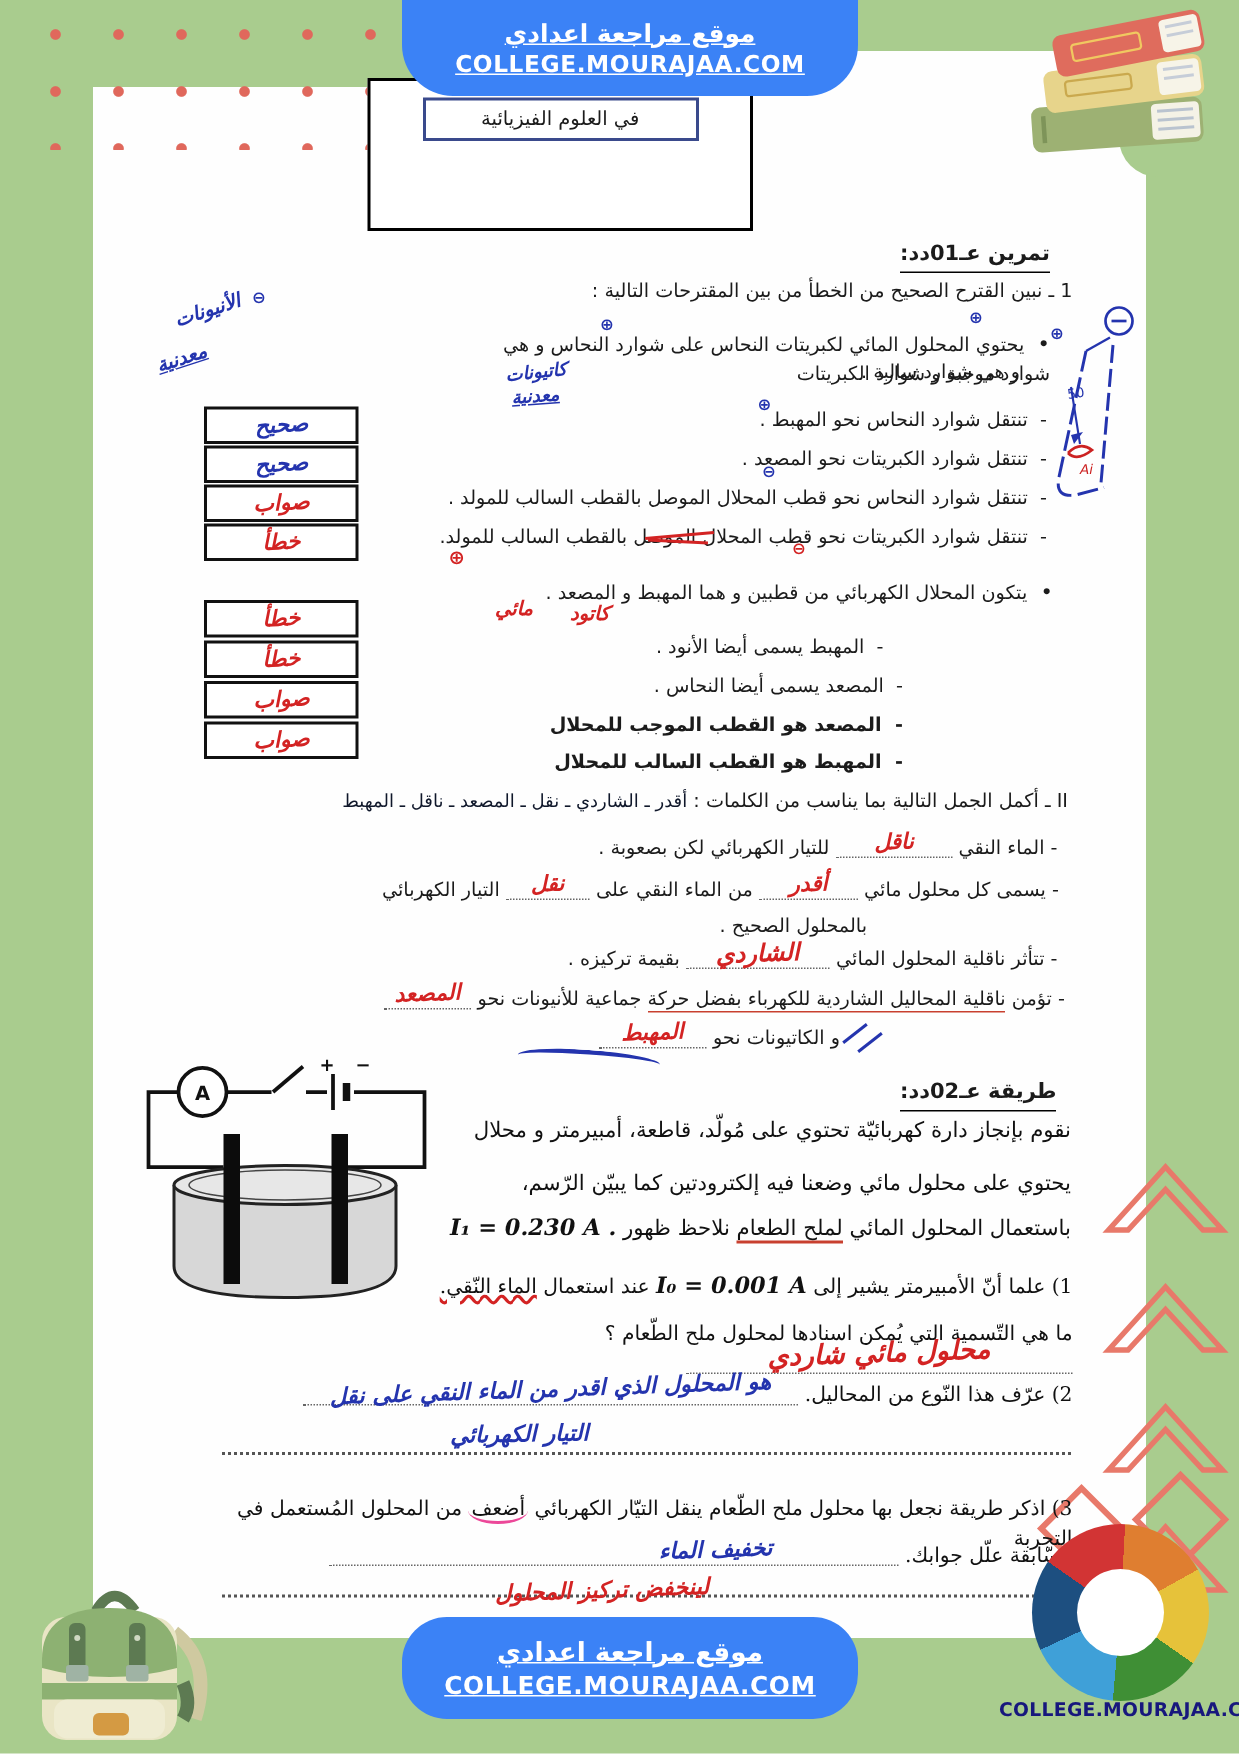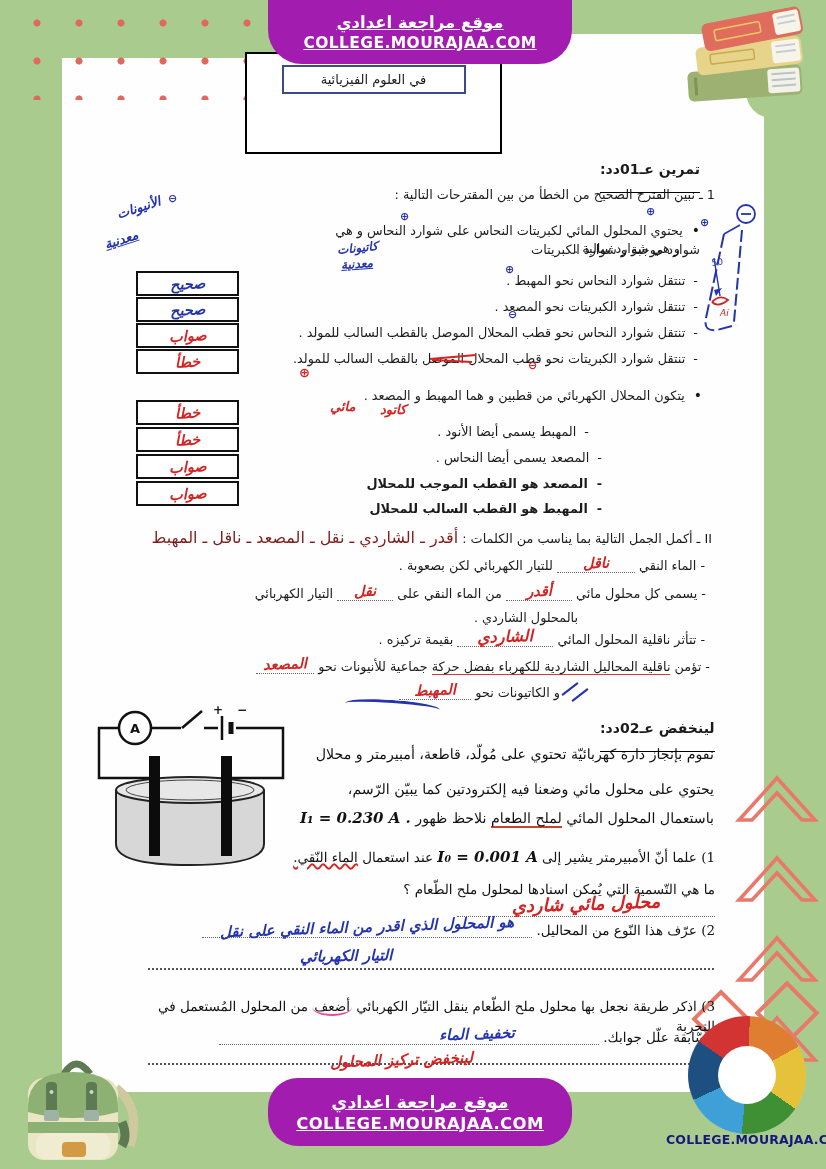--- a/index.html
+++ b/index.html
@@ -4,30 +4,30 @@
 <style>
   html,body{margin:0;padding:0;}
   .page{position:relative;width:826px;height:1169px;background:#a9cc8e;overflow:hidden;
         font-family:"DejaVu Sans",sans-serif;color:#1b1b1b;}
   .paper{position:absolute;left:62px;top:34px;width:702px;height:1058px;background:#fefefe;}
   .tl-block{position:absolute;left:0;top:0;width:420px;height:58px;background:#a9cc8e;border-bottom-right-radius:30px;}
   .tr-block{position:absolute;left:746px;top:0;width:80px;height:118px;background:#a9cc8e;border-bottom-left-radius:26px;}
   .dots{position:absolute;left:8px;top:0;width:402px;height:100px;
         background-image:radial-gradient(circle,#e0685c 3.2px,rgba(0,0,0,0) 3.9px);
         background-size:42px 38px;background-position:8px 4px;pointer-events:none;}
-  .banner{position:absolute;left:268px;width:304px;background:#a21caf;display:flex;flex-direction:column;
+  .banner{position:absolute;left:268px;width:304px;background:#3b82f6;display:flex;flex-direction:column;
           align-items:center;justify-content:center;gap:2px;z-index:30;}
   .banner-top{top:0;height:64px;border-radius:0 0 34px 34px;}
   .banner-bottom{top:1078px;height:68px;border-radius:30px;}
   .banner .l1{color:#fff;font-weight:bold;font-size:16.5px;text-decoration:underline;direction:rtl;}
   .banner .l2{color:#fff;font-weight:bold;font-size:15.5px;text-decoration:underline;letter-spacing:.4px;}
   .tbox{position:absolute;left:245px;top:52px;width:253px;height:98px;border:2.2px solid #000;background:#fff;z-index:5;}
   .tbox .tt{margin-top:15px;text-align:center;font-weight:bold;font-size:15px;direction:rtl;}
   .tbox .ts{margin:11px auto 0;width:172px;border:2px solid #3a4a8c;padding:5px 4px;text-align:center;font-size:13px;direction:rtl;}
-  .exh{position:absolute;font-weight:bold;font-size:14px;direction:rtl;border-bottom:1.7px solid #000;padding-bottom:15px;z-index:6;}
+  .exh{position:absolute;font-weight:bold;font-size:14px;direction:rtl;border-bottom:1.7px solid #000;padding-bottom:4px;z-index:6;}
   .t{position:absolute;direction:rtl;text-align:right;font-size:12.8px;line-height:1.45;z-index:6;}
   .stmt::before{content:"-\00a0\00a0";}
   .blt::before{content:"\2022\00a0\00a0";font-size:14px;}
   .bold{font-weight:bold;}
   .serif{font-family:"DejaVu Serif",serif;font-size:14.2px;color:#111;}
   .abox{position:absolute;left:136px;width:99px;height:21px;border:2.4px solid #111;background:#fff;
         display:flex;align-items:center;justify-content:center;z-index:7;}
   .abox span{font-size:14.5px;font-weight:600;transform:rotate(-3deg);font-style:italic;}
   .hb{color:#2434ae;}
   .hr{color:#d32323;}
@@ -137,57 +137,57 @@
     </div>
   <div class="abox" style="top:454px;">
       <span class="hr">صواب</span>
     </div>
   <div class="abox" style="top:481px;">
       <span class="hr">صواب</span>
     </div>
 
   <div class="t" style="left:150px;top:526px;width:562px;">
     <span>II ـ أكمل الجمل التالية بما يناسب من الكلمات :</span>
-    <span style="color:#7f1d1d;font-size:16px;">أقدر ـ الشاردي ـ نقل ـ المصعد ـ ناقل ـ المهبط</span>
+    <span style="color:#0f172a;font-size:12px;">أقدر ـ الشاردي ـ نقل ـ المصعد ـ ناقل ـ المهبط</span>
   </div>
 
   <div class="t" style="left:205px;top:557px;width:500px;">
     <span>- الماء النقي</span>
     <span class="leader" style="width:78px;"><span class="ans hr">ناقل</span></span>
     <span>للتيار الكهربائي لكن بصعوبة .</span>
   </div>
 
   <div class="t" style="left:150px;top:585px;width:556px;">
     <span>- يسمى كل محلول مائي</span>
     <span class="leader" style="width:66px;"><span class="ans hr">أقدر</span></span>
     <span>من الماء النقي على</span>
     <span class="leader" style="width:56px;"><span class="ans hr">نقل</span></span>
     <span>التيار الكهربائي</span>
   </div>
-  <div class="t" style="left:448px;top:609px;width:130px;">بالمحلول الشاردي .</div>
+  <div class="t" style="left:448px;top:609px;width:130px;">بالمحلول الصحيح .</div>
 
   <div class="t" style="left:235px;top:631px;width:470px;">
     <span>- تتأثر ناقلية المحلول المائي</span>
     <span class="leader" style="width:96px;"><span class="ans hr" style="font-size:16px;">الشاردي</span></span>
     <span>بقيمة تركيزه .</span>
   </div>
 
   <div class="t" style="left:150px;top:658px;width:560px;">
     <span>- تؤمن</span>
     <span class="u-red-thin">ناقلية المحاليل الشاردية للكهرباء بفضل حركة</span>
     <span>جماعية للأنيونات نحو</span>
     <span class="leader" style="width:58px;"><span class="ans hr">المصعد</span></span>
   </div>
 
   <div class="t" style="left:335px;top:684px;width:225px;">
     <span>و الكاتيونات نحو</span>
     <span class="leader" style="width:72px;"><span class="ans hr">المهبط</span></span>
   </div>
 
-  <div class="exh" style="left:600px;top:720px;">لينخفض عـ02دد:</div>
+  <div class="exh" style="left:600px;top:720px;">طريقة عـ02دد:</div>
   <div class="t serif" style="left:298px;top:744px;width:416px;">نقوم بإنجاز دارة كهربائيّة تحتوي على مُولّد، قاطعة، أمبيرمتر و محلال</div>
   <div class="t serif" style="left:298px;top:779px;width:416px;">يحتوي على محلول مائي وضعنا فيه إلكترودتين كما يبيّن الرّسم،</div>
   <div class="t serif" style="left:292px;top:808px;width:422px;text-align:right;">
     <span>باستعمال المحلول المائي</span>
     <span class="u-red">لملح الطعام</span>
     <span>نلاحظ ظهور</span>
     <span style="direction:ltr;unicode-bidi:embed;font-weight:bold;font-style:italic;font-size:15px;">I₁ = 0.230 A .</span>
   </div>
 
   <svg style="left:85px;top:698px;" width="212" height="178" viewBox="0 0 212 178">

